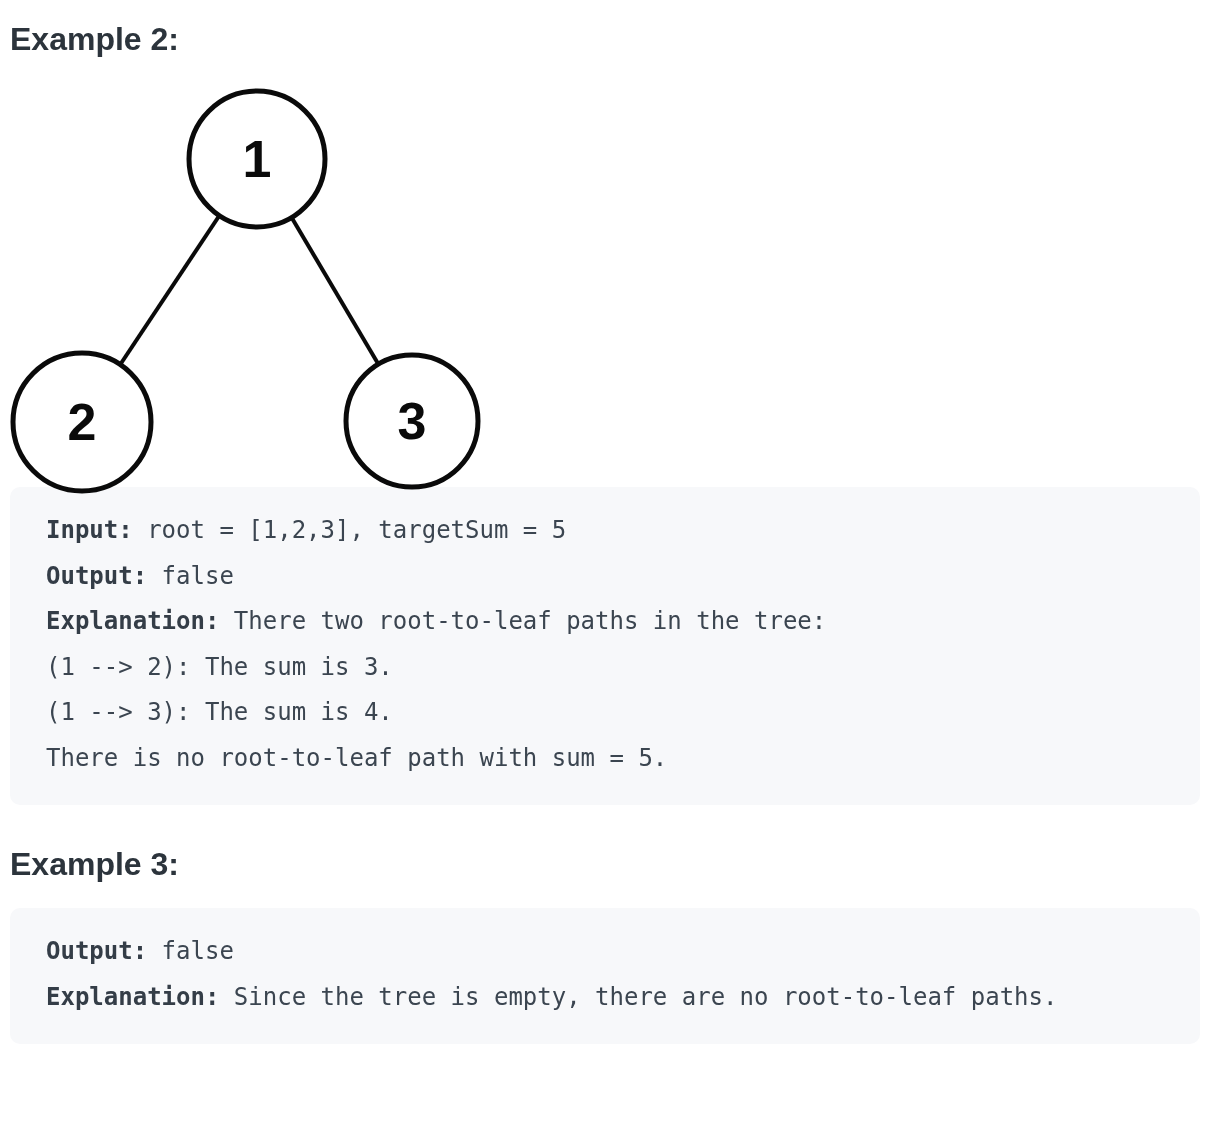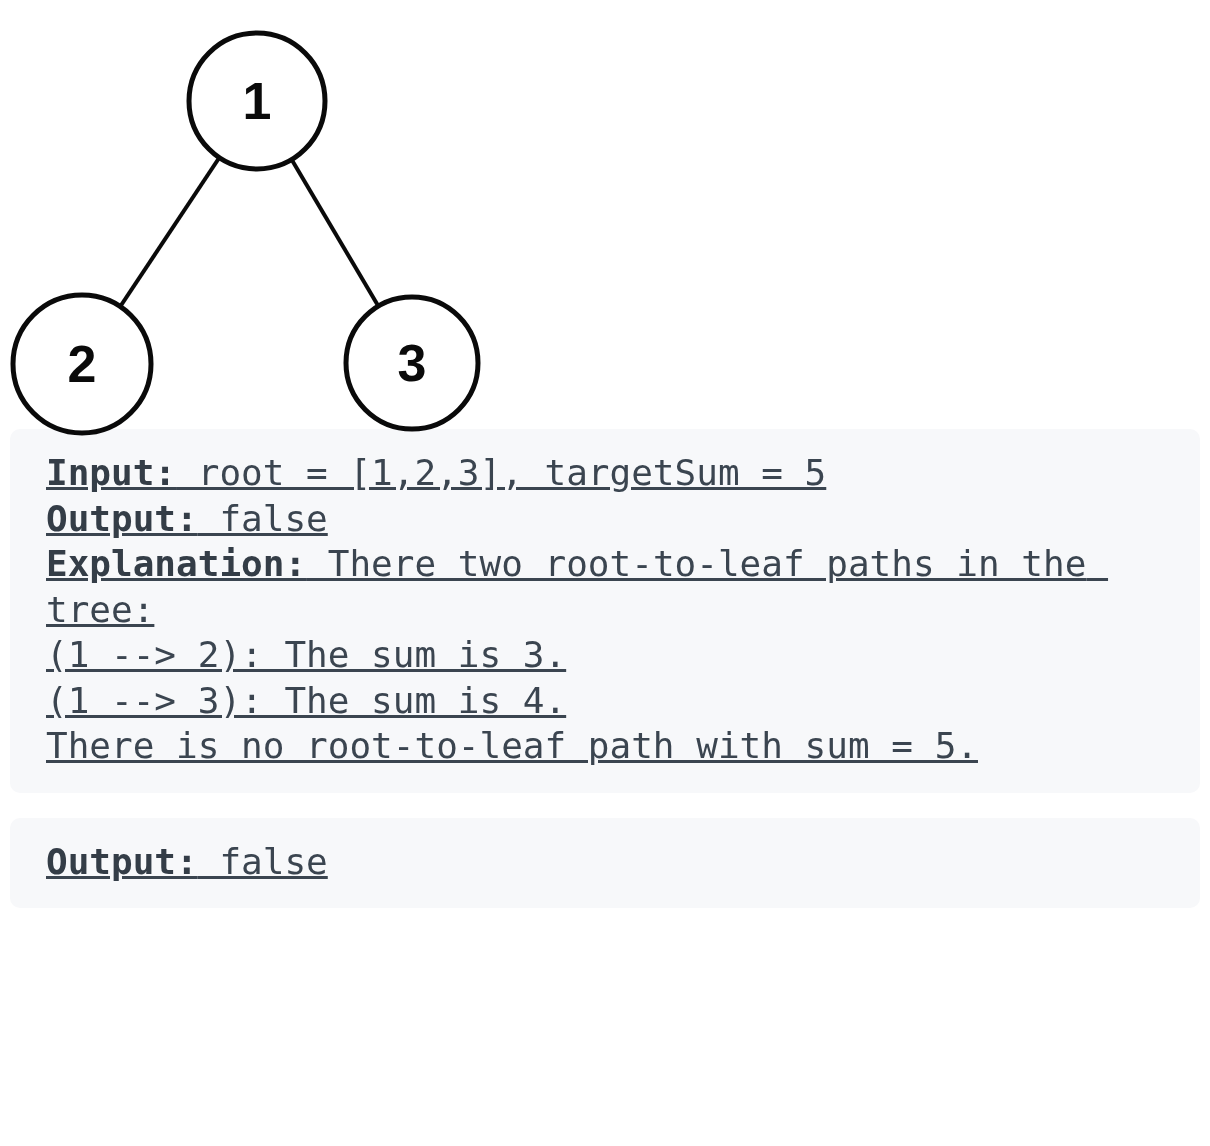--- a/index.html
+++ b/index.html
@@ -33,59 +33,60 @@
   }
   .code-block {
     display: block;
     box-sizing: border-box;
     width: 1190px;
     background: #f7f8fa;
     border-radius: 10px;
     padding: 21px 36px 24px 36px;
     margin: 0;
     font-family: "DejaVu Sans Mono", monospace;
-    font-size: 36px;
+    font-size: 24px;
     line-height: 45.5px;
     color: #3b4550;
     position: relative;
     z-index: 1;
-    text-decoration: underline;
   }
   #example2-code { margin-top: -8px; }
   #example3-code { margin-top: 25px; }
   .code-line {
     white-space: pre-wrap;
     word-break: normal;
   }
   .code-line strong {
     font-weight: 700;
     color: #343d47;
   }
 </style>
 </head>
 <body>
 
 <div>
 
+  <h3 class="example-heading" id="example2-heading">Example 2:</h3>
 
   <svg class="tree-svg" id="tree-svg" width="490" height="410" viewBox="10 85 490 410" xmlns="http://www.w3.org/2000/svg">
       <line x1="257" y1="159" x2="82" y2="422" stroke="#0a0a0a" stroke-width="4"></line>
       <line x1="257" y1="159" x2="412" y2="421" stroke="#0a0a0a" stroke-width="4"></line>
       <g>
         <circle cx="257" cy="159" r="68" fill="#ffffff" stroke="#0a0a0a" stroke-width="5"></circle>
         <text x="257" y="177" text-anchor="middle" font-family="&quot;Liberation Sans&quot;, sans-serif" font-size="52" font-weight="700" fill="#0a0a0a">1</text>
       </g>
       <g>
         <circle cx="82" cy="422" r="69" fill="#ffffff" stroke="#0a0a0a" stroke-width="5"></circle>
         <text x="82" y="440" text-anchor="middle" font-family="&quot;Liberation Sans&quot;, sans-serif" font-size="52" font-weight="700" fill="#0a0a0a">2</text>
       </g>
       <g>
         <circle cx="412" cy="421" r="66" fill="#ffffff" stroke="#0a0a0a" stroke-width="5"></circle>
         <text x="412" y="439" text-anchor="middle" font-family="&quot;Liberation Sans&quot;, sans-serif" font-size="52" font-weight="700" fill="#0a0a0a">3</text>
       </g>
     </svg>
 
   <pre class="code-block" id="example2-code"><div class="code-line"><strong>Input:</strong> root = [1,2,3], targetSum = 5</div><div class="code-line"><strong>Output:</strong> false</div><div class="code-line"><strong>Explanation:</strong> There two root-to-leaf paths in the tree:</div><div class="code-line">(1 --&gt; 2): The sum is 3.</div><div class="code-line">(1 --&gt; 3): The sum is 4.</div><div class="code-line">There is no root-to-leaf path with sum = 5.</div></pre>
 
+  <h3 class="example-heading" id="example3-heading">Example 3:</h3>
 
-  <pre class="code-block" id="example3-code"><div class="code-line"><strong>Output:</strong> false</div></pre>
+  <pre class="code-block" id="example3-code"><div class="code-line"><strong>Output:</strong> false</div><div class="code-line"><strong>Explanation:</strong> Since the tree is empty, there are no root-to-leaf paths.</div></pre>
 
 </div>
 
 </body></html>

